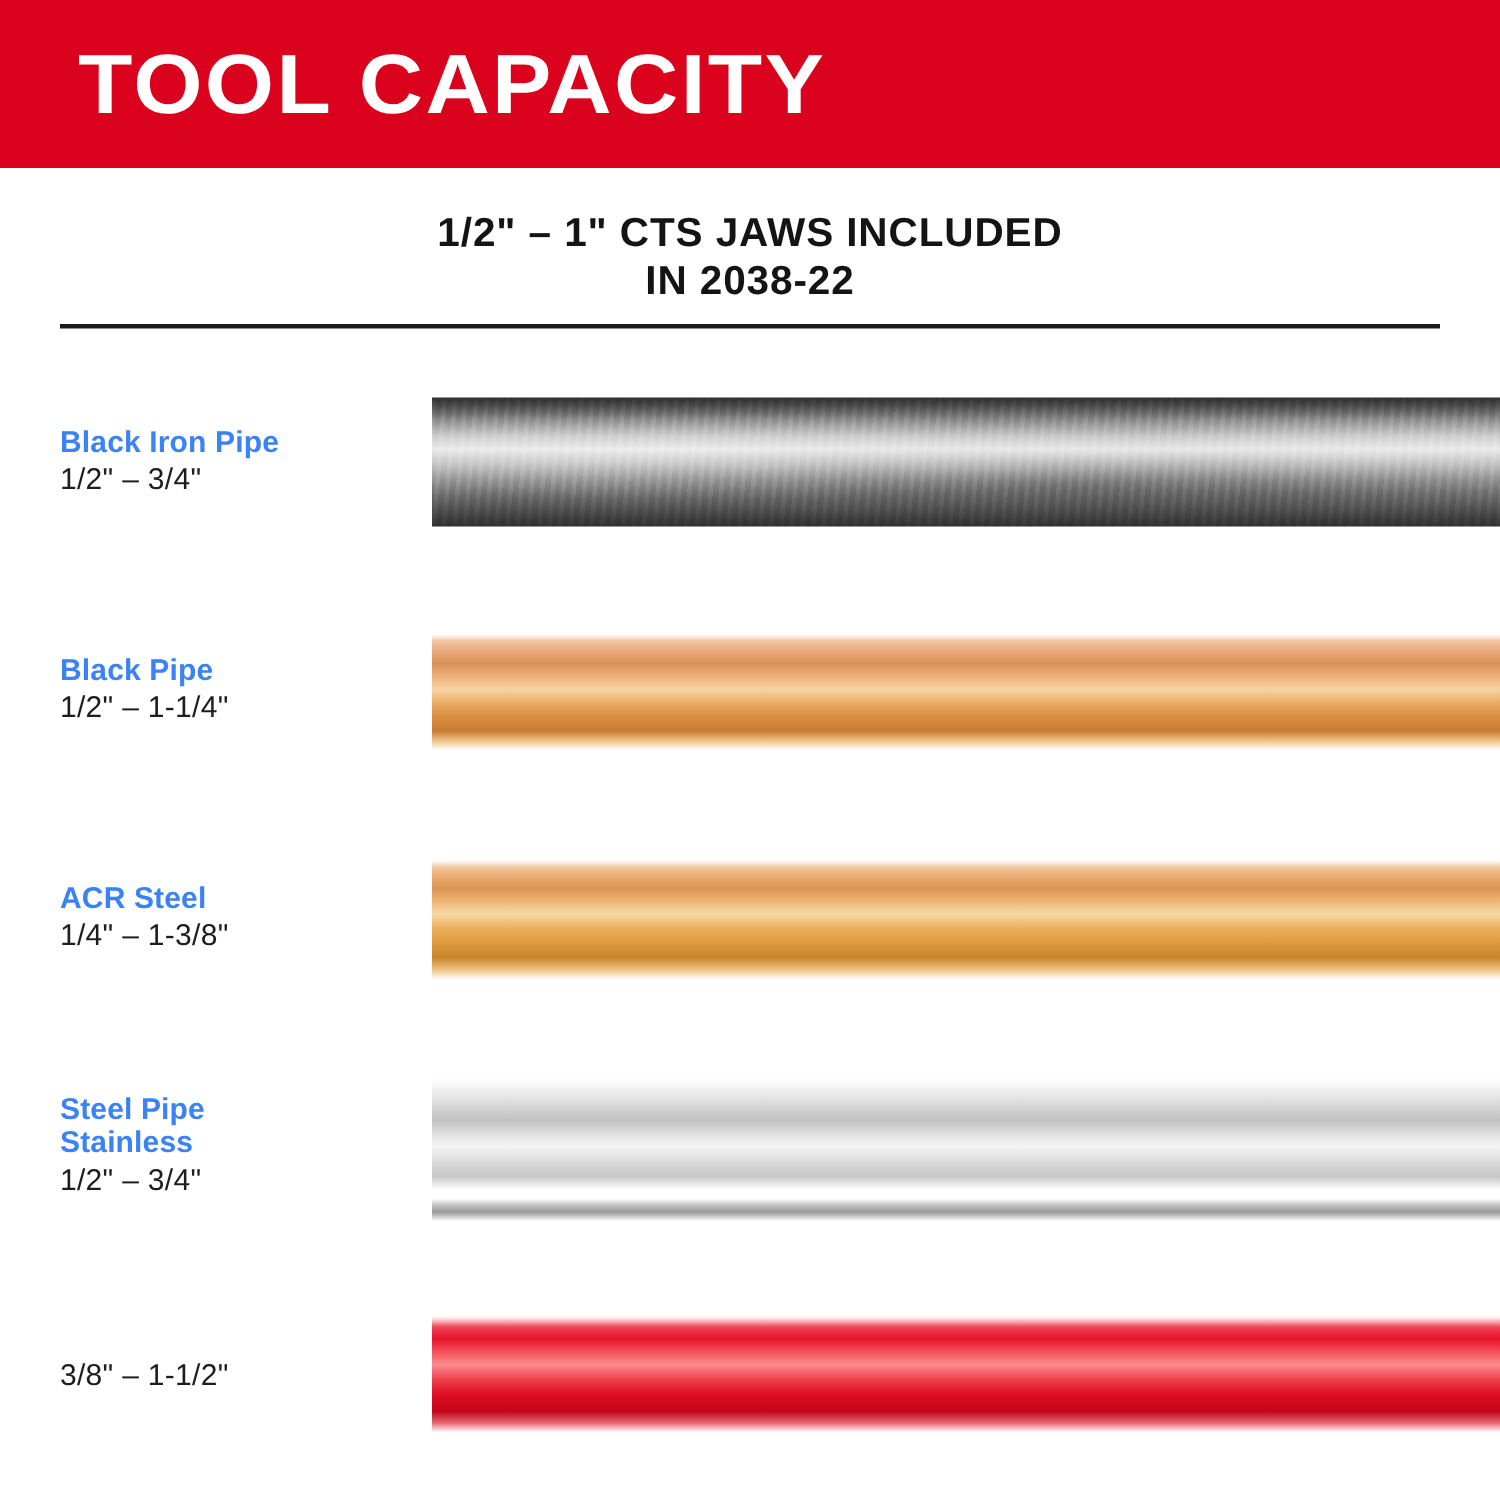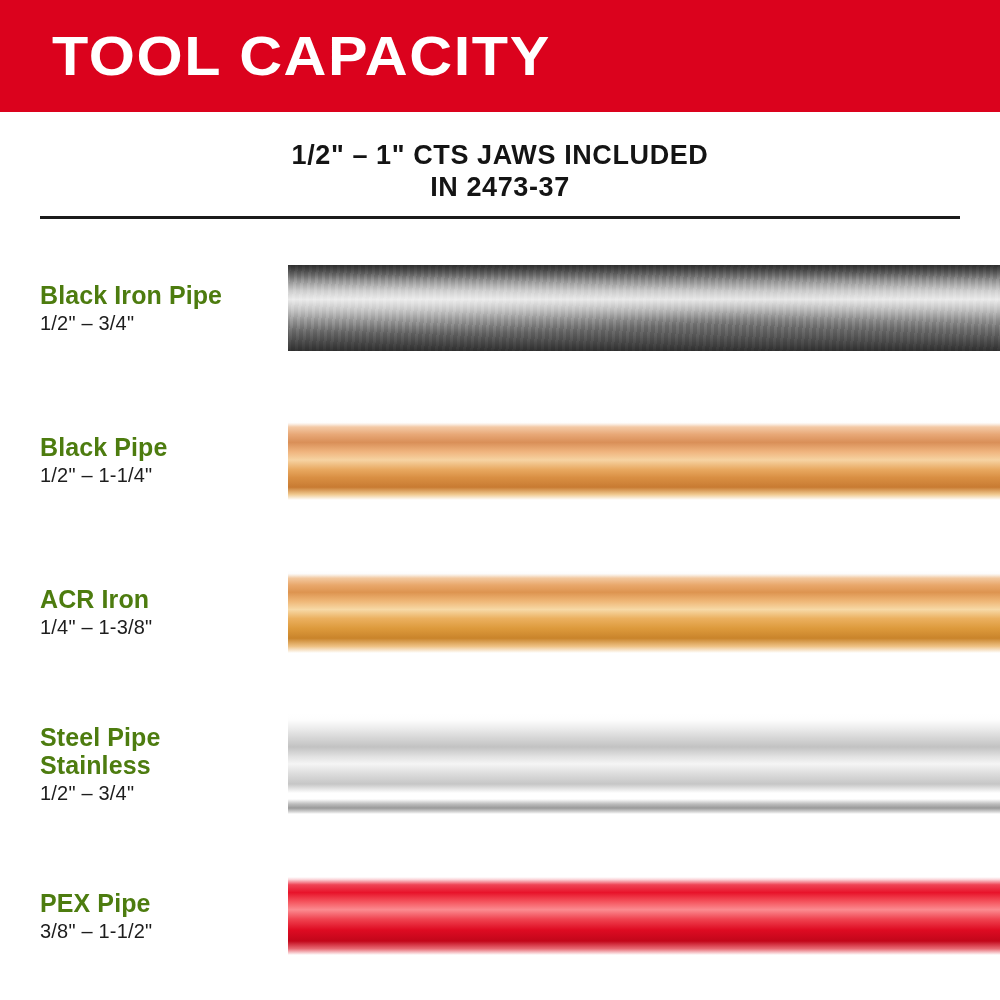--- a/index.html
+++ b/index.html
@@ -86,22 +86,22 @@
     width: 240px;
     top: 0;
     height: 152px;
     display: flex;
     flex-direction: column;
     justify-content: center;
   }
   .row-name {
     font-family: "Liberation Sans", sans-serif;
     font-weight: bold;
-    font-size: 25px;
-    color: #4d7c0f;
+    font-size: 20px;
+    color: #3b82f6;
     line-height: 1.12;
     letter-spacing: 0.1px;
   }
   .row-size {
     font-family: "Liberation Sans", sans-serif;
     font-weight: normal;
     font-size: 20px;
     color: #1d1d1d;
     margin-top: 3px;
     letter-spacing: 0.2px;
@@ -245,21 +245,21 @@
 <body>
 
 <div class="page">
 
   <div class="header-banner">
     <div class="header-title">TOOL CAPACITY</div>
   </div>
 
   <div class="subtitle-block">
     <div class="subtitle-line">1/2" – 1" CTS JAWS INCLUDED</div>
-    <div class="subtitle-line">IN 2473-37</div>
+    <div class="subtitle-line">IN 2038-22</div>
   </div>
 
   <div class="divider"></div>
 
   <div class="rows">
 
     <div class="row">
       <div class="row-labels">
         <div class="row-name">Black Iron Pipe</div>
         <div class="row-size">1/2" – 3/4"</div>
@@ -274,42 +274,41 @@
         <div class="row-name">Black Pipe</div>
         <div class="row-size">1/2" – 1-1/4"</div>
       </div>
       <div class="pipe-wrap">
         <div class="pipe pipe-copper"></div>
       </div>
     </div>
 
     <div class="row">
       <div class="row-labels">
-        <div class="row-name">ACR Iron</div>
+        <div class="row-name">ACR Steel</div>
         <div class="row-size">1/4" – 1-3/8"</div>
       </div>
       <div class="pipe-wrap">
         <div class="pipe pipe-acr"></div>
       </div>
     </div>
 
     <div class="row">
       <div class="row-labels">
         <div class="row-name">Steel Pipe</div>
         <div class="row-name">Stainless</div>
         <div class="row-size">1/2" – 3/4"</div>
       </div>
       <div class="pipe-wrap">
         <div class="pipe pipe-steel"></div>
       </div>
     </div>
 
     <div class="row">
       <div class="row-labels">
-        <div class="row-name">PEX Pipe</div>
         <div class="row-size">3/8" – 1-1/2"</div>
       </div>
       <div class="pipe-wrap">
         <div class="pipe pipe-pex"></div>
       </div>
     </div>
 
   </div>
 </div>
 

